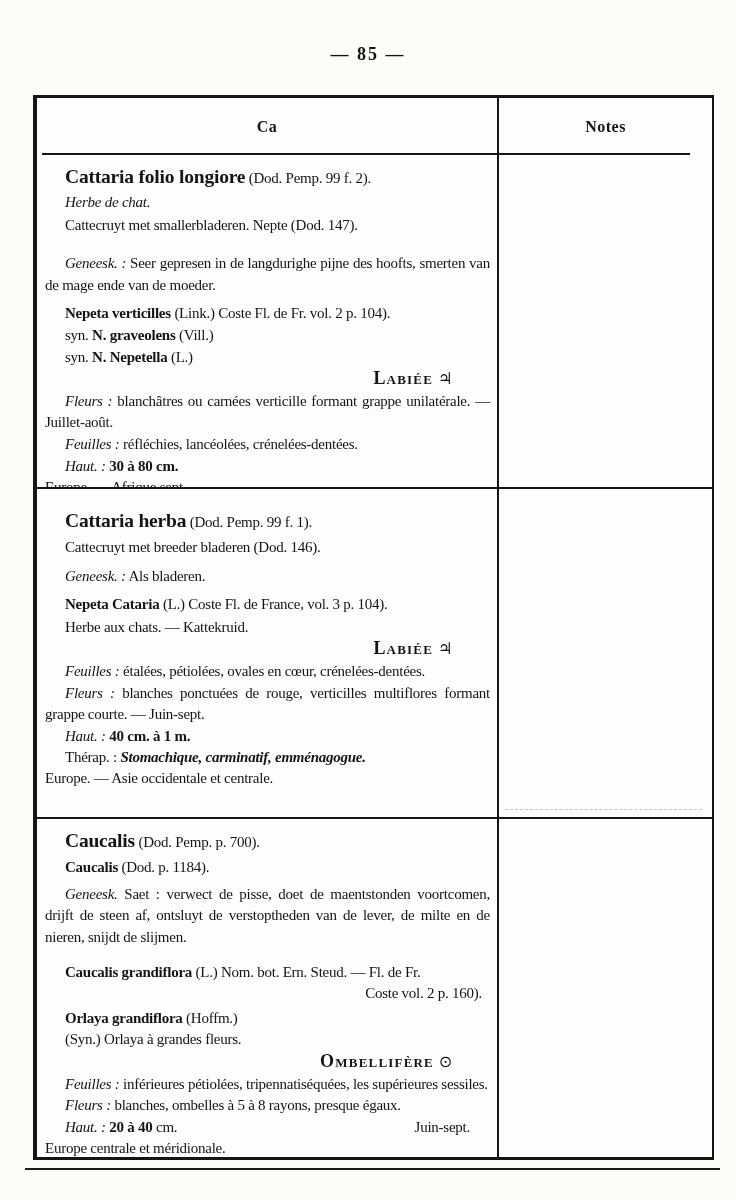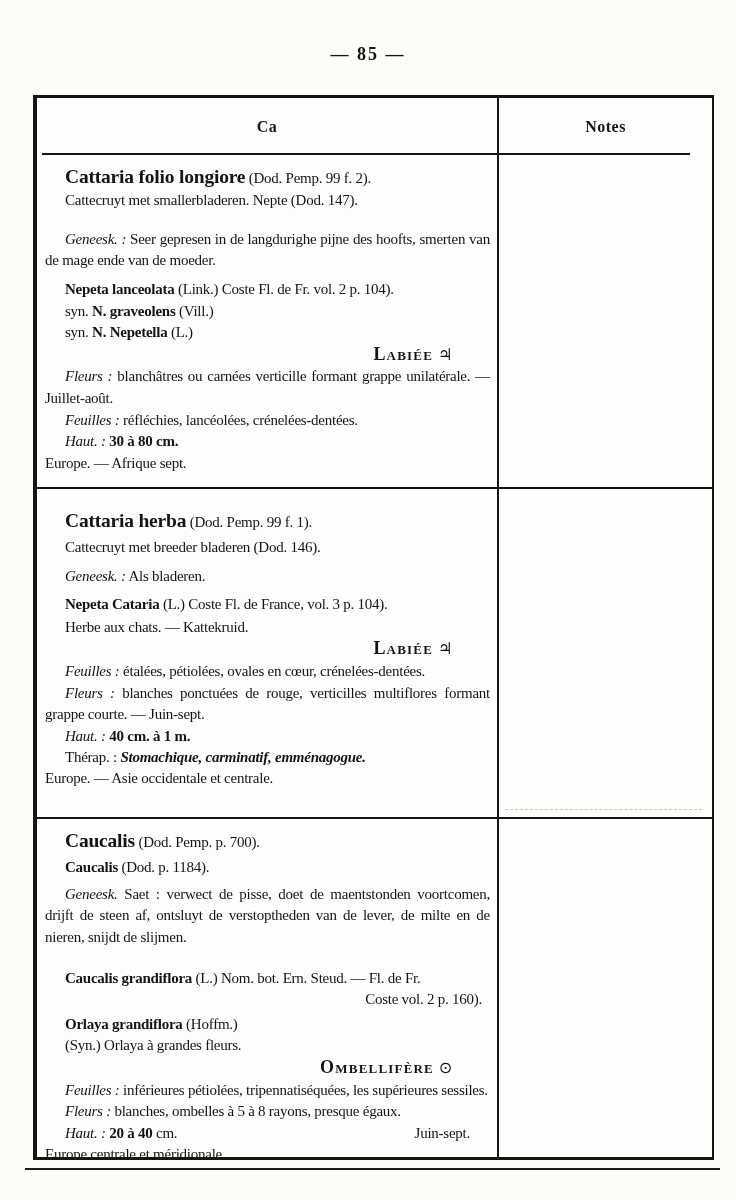--- a/index.html
+++ b/index.html
@@ -64,23 +64,24 @@
 <div class="doc-table">
   <div class="cell header-cell header-left col-divider">
     <span>Ca</span>
   </div>
   <div class="cell header-cell header-right">
     <span>Notes</span>
   </div>
 
   <div class="cell entry-cell col-divider row-divider">
       <div class="line l-p" style="margin-top: 6px; text-indent: 20px;"><span class="seg-h">Cattaria folio longiore</span><span class="seg-n"> (Dod. Pemp. 99 f. 2).</span></div>
+      <div class="line l-p" style="margin-top: 3px; text-indent: 20px;"><span class="seg-i">Herbe de chat.</span></div>
       <div class="line l-p" style="margin-top: 1px; text-indent: 20px;"><span class="seg-n">Cattecruyt met smallerbladeren. Nepte (Dod. 147).</span></div>
       <div class="line l-p" style="margin-top: 17px; text-indent: 20px;"><span class="seg-i">Geneesk. :</span><span class="seg-n">  Seer gepresen in de langdurighe pijne des hoofts, smerten van de mage ende van de moeder.</span></div>
-      <div class="line l-p" style="margin-top: 7px; text-indent: 20px;"><span class="seg-b">Nepeta lanceolata</span><span class="seg-n"> (Link.) Coste Fl. de Fr. vol. 2 p. 104).</span></div>
+      <div class="line l-p" style="margin-top: 7px; text-indent: 20px;"><span class="seg-b">Nepeta verticilles</span><span class="seg-n"> (Link.) Coste Fl. de Fr. vol. 2 p. 104).</span></div>
       <div class="line l-p" style="margin-top: 1px; text-indent: 20px;"><span class="seg-n">syn. </span><span class="seg-b">N. graveolens</span><span class="seg-n"> (Vill.)</span></div>
       <div class="line l-p" style="text-indent: 20px;"><span class="seg-n">syn. </span><span class="seg-b">N. Nepetella</span><span class="seg-n"> (L.)</span></div>
       <div class="line l-right" style="padding-right: 38px;"><span class="seg-sc">Labiée</span><span class="seg-sym"> ♃</span></div>
       <div class="line l-p" style="text-indent: 20px;"><span class="seg-i">Fleurs :</span><span class="seg-n">  blanchâtres ou carnées verticille formant grappe unilatérale. — Juillet-août.</span></div>
       <div class="line l-p" style="margin-top: 1px; text-indent: 20px;"><span class="seg-i">Feuilles :</span><span class="seg-n">  réfléchies, lancéolées, crénelées-dentées.</span></div>
       <div class="line l-p" style="text-indent: 20px;"><span class="seg-i">Haut. :</span><span class="seg-b">  30 à 80 cm.</span></div>
       <div class="line l-center"><span class="seg-n">Europe. — Afrique sept.</span></div>
     </div>
   <div class="cell row-divider"></div>
 
@@ -96,21 +97,21 @@
       <div class="line l-p" style="text-indent: 20px;"><span class="seg-i">Haut. :</span><span class="seg-b">  40 cm. à 1 m.</span></div>
       <div class="line l-p" style="text-indent: 20px;"><span class="seg-n">Thérap. :  </span><span class="seg-bi">Stomachique, carminatif, emménagogue.</span></div>
       <div class="line l-center"><span class="seg-n">Europe. — Asie occidentale et centrale.</span></div>
     </div>
   <div class="cell row-divider notes-dotted"></div>
 
   <div class="cell entry-cell col-divider">
       <div class="line l-p" style="margin-top: 6px; text-indent: 20px;"><span class="seg-h">Caucalis</span><span class="seg-n"> (Dod. Pemp. p. 700).</span></div>
       <div class="line l-p" style="margin-top: 4px; text-indent: 20px;"><span class="seg-b">Caucalis</span><span class="seg-n"> (Dod. p. 1184).</span></div>
       <div class="line l-p" style="margin-top: 5px; text-indent: 20px;"><span class="seg-i">Geneesk.</span><span class="seg-n">   Saet : verwect de pisse, doet de maentstonden voortcomen, drijft de steen af, ontsluyt de verstoptheden van de lever, de milte en de nieren, snijdt de slijmen.</span></div>
-      <div class="line l-p" style="margin-top: 20px; text-indent: 20px;"><span class="seg-b">Caucalis grandiflora</span><span class="seg-n"> (L.) Nom. bot. Ern. Steud. — Fl. de Fr.</span></div>
+      <div class="line l-p" style="margin-top: 14px; text-indent: 20px;"><span class="seg-b">Caucalis grandiflora</span><span class="seg-n"> (L.) Nom. bot. Ern. Steud. — Fl. de Fr.</span></div>
       <div class="line l-right" style="padding-right: 8px;"><span class="seg-n">Coste vol. 2 p. 160).</span></div>
       <div class="line l-p" style="margin-top: 3px; text-indent: 20px;"><span class="seg-b">Orlaya grandiflora</span><span class="seg-n"> (Hoffm.)</span></div>
       <div class="line l-p" style="text-indent: 20px;"><span class="seg-n">(Syn.) Orlaya à grandes fleurs.</span></div>
       <div class="line l-right" style="padding-right: 38px;"><span class="seg-sc">Ombellifère</span><span class="seg-sym"> ⊙</span></div>
       <div class="line l-p" style="margin-top: 1px; text-indent: 20px;"><span class="seg-i">Feuilles :</span><span class="seg-n">  inférieures pétiolées, tripennatiséquées, les supérieures sessiles.</span></div>
       <div class="line l-p" style="text-indent: 20px;"><span class="seg-i">Fleurs :</span><span class="seg-n">  blanches, ombelles à 5 à 8 rayons, presque égaux.</span></div>
       <div class="line l-split" style="padding-right: 20px; align-items: center;">
         <span style="padding-left: 20px;"><span class="seg-i">Haut. :</span><span class="seg-b">  20 à 40</span><span class="seg-n"> cm.</span></span>
         <span><span class="seg-n">Juin-sept.</span></span>
       </div>

